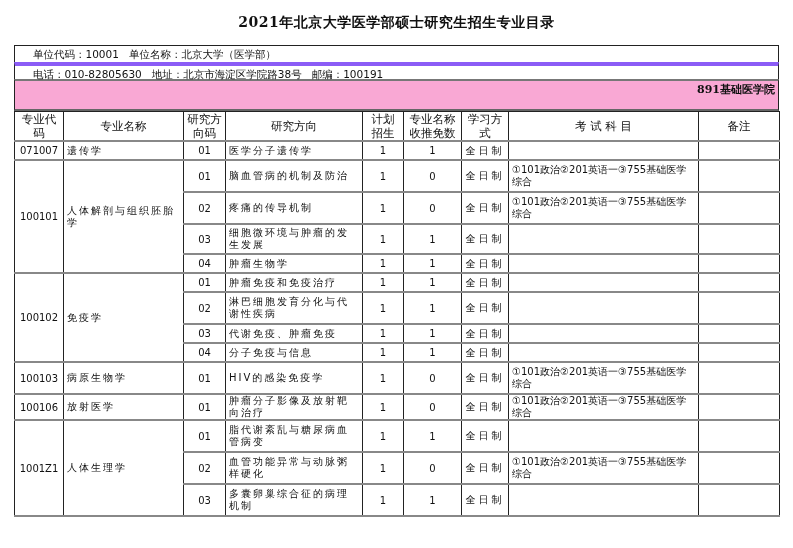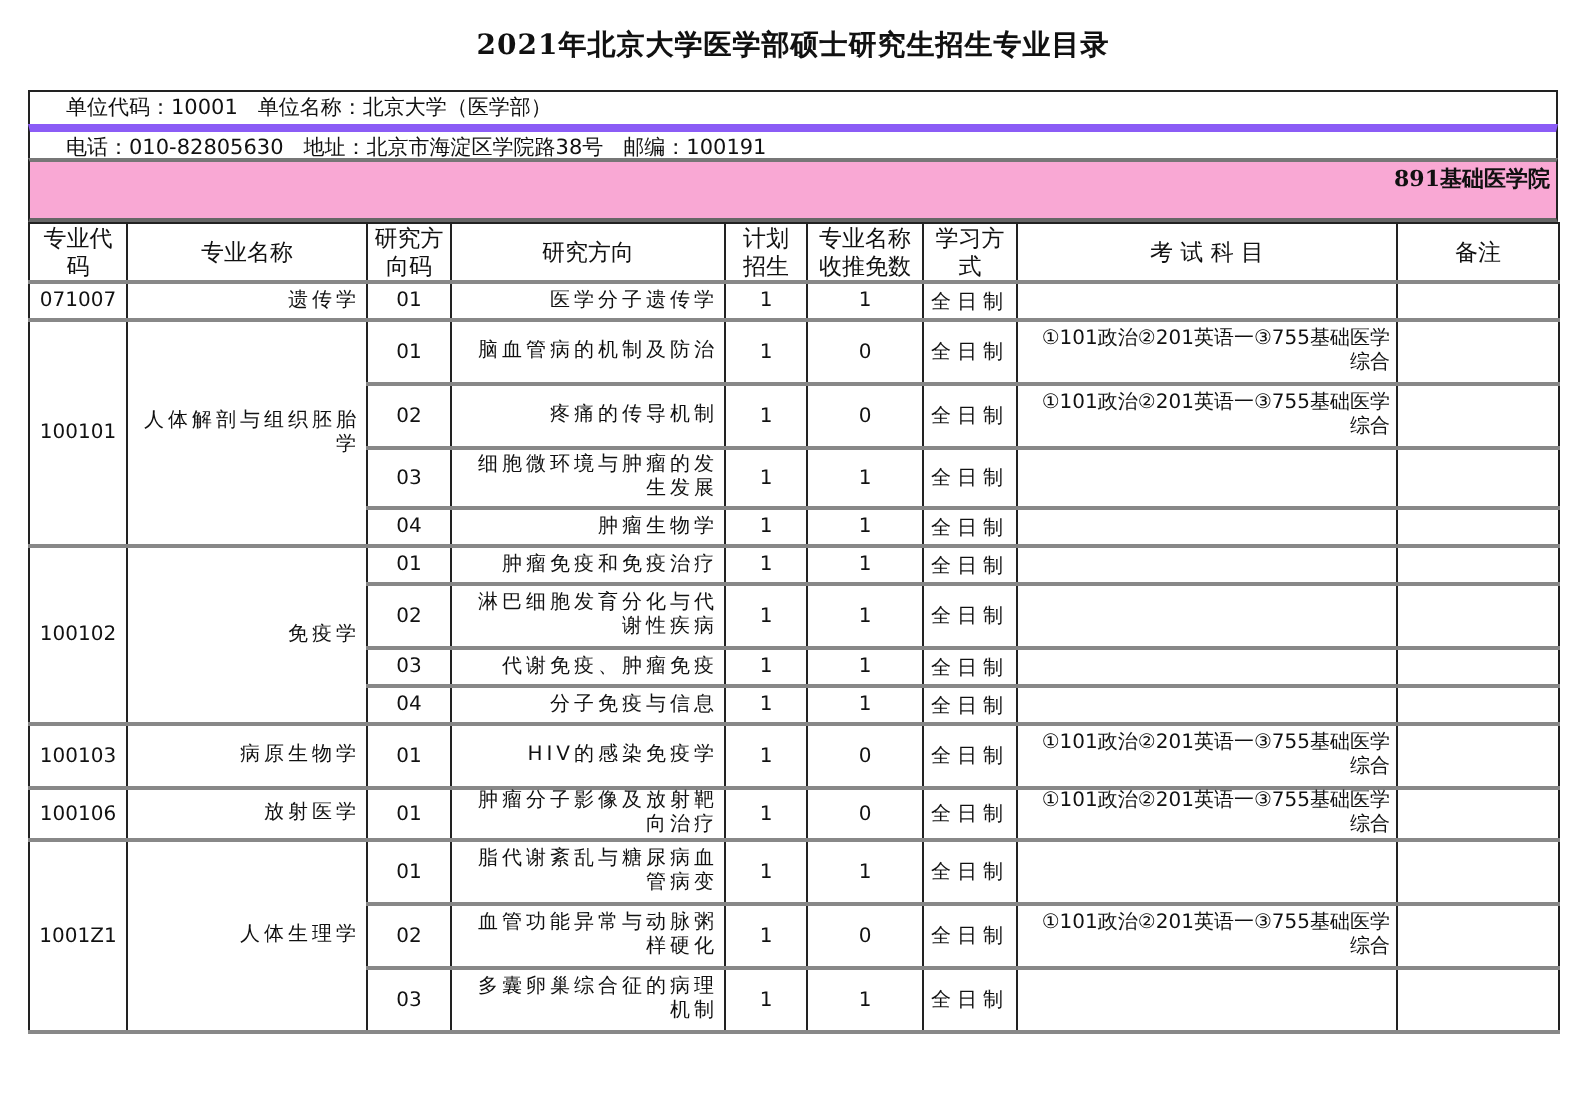--- a/index.html
+++ b/index.html
@@ -14,21 +14,21 @@
   .info + .info { border-top:4px solid #8b5cf6; }
   .dept { background:#f9a8d4; border:1px solid #222; border-top:2px solid #777;
           border-bottom:2px solid #666; height:32px; box-sizing:border-box; padding:2px 3px;text-align:right; }
   .dept .name { font-weight:bold; font-size:11px; line-height:13px; font-family:"DejaVu Serif",serif; }
   .dept .plan { font-size:10.5px; line-height:14px; }
   table { border-collapse:collapse; width:765px; table-layout:fixed; font-size:10px; }
   td, th { border:1px solid #222; padding:0 3px; box-sizing:border-box; vertical-align:middle; }
   th { font-weight:normal; font-size:11.5px; line-height:14px; text-align:center; }
   tr { border-bottom:2px solid #888; }
   .c { text-align:center; }
-  .l { text-align:right; }
+  .l { text-align:left; }
   .dir { letter-spacing:2px; line-height:12px; }
   .exam { line-height:12px; font-size:10px;margin-left:22px; }
   .mode { letter-spacing:3px; text-align:center; }
 </style>
 </head>
 <body>
 
 <div class="title">2021年北京大学医学部硕士研究生招生专业目录</div>
 
 <div class="sheet">

